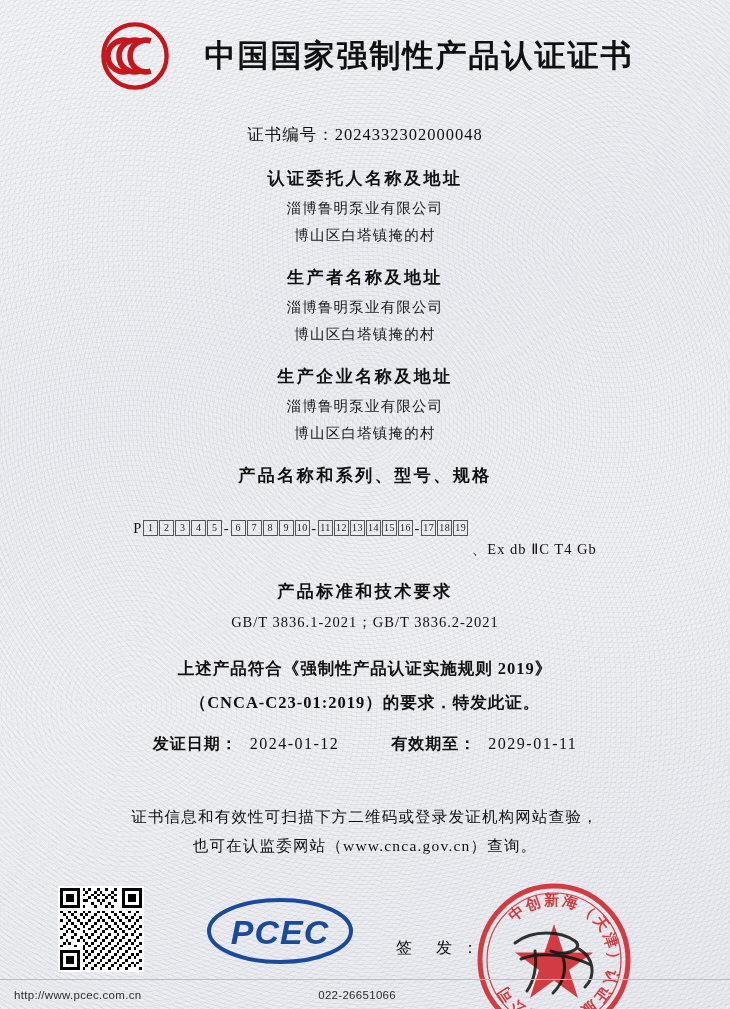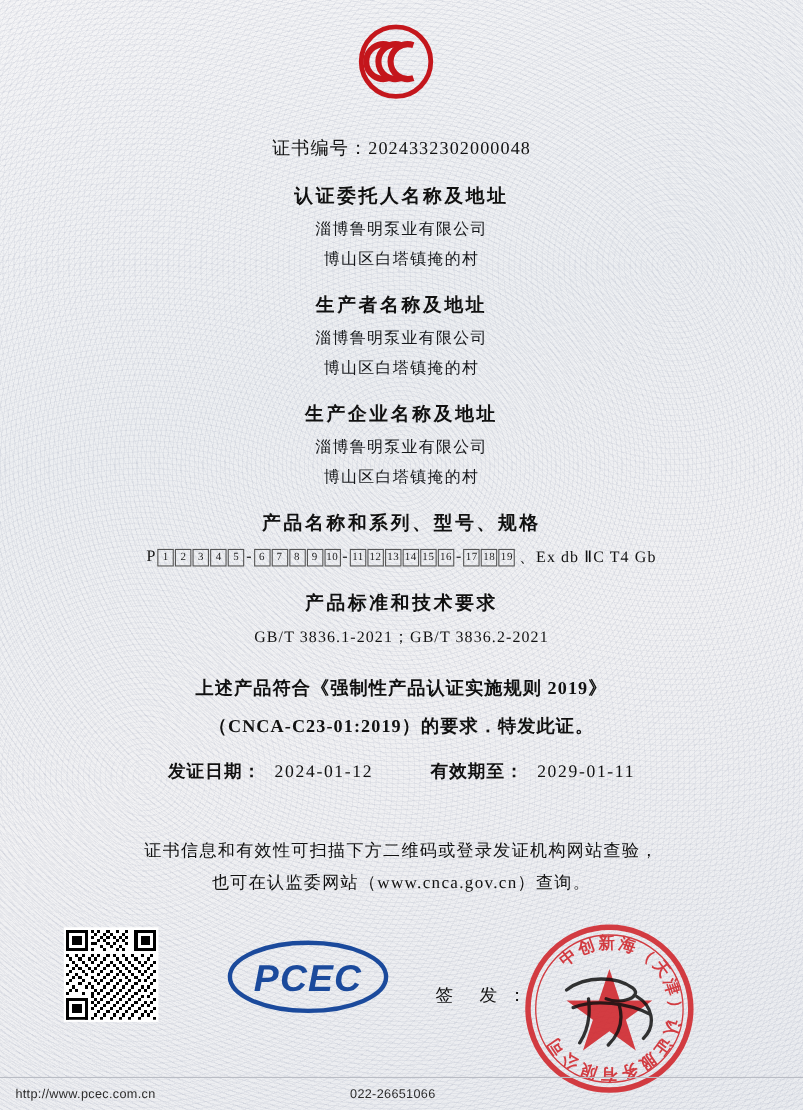--- a/index.html
+++ b/index.html
@@ -106,21 +106,21 @@
     line-height: 14px;
     border: 1px solid #555;
     font-size: 10px;
     text-align: center;
     margin: 0 0.5px;
     padding: 0 1px;
     box-sizing: content-box;
     color: #222;
   }
   .dash { padding: 0 1px; }
-  .tail { margin-left: 3px; letter-spacing: 1px; }
+  .tail { margin-left: 3px; letter-spacing: 1px; margin-top: 43px; }
 
   .note-line {
     font-size: 13.5px;
     margin-top: 9px;
     letter-spacing: 1px;
   }
   .std-line {
     font-size: 14.5px;
     margin-top: 10px;
     letter-spacing: 1px;
@@ -231,20 +231,21 @@
 
   <div class="header">
     <svg class="ccc-logo" viewBox="0 0 120 86">
       <circle cx="60" cy="43" r="40" fill="none" stroke="#c4161c" stroke-width="5.5"></circle>
       <g fill="none" stroke="#c4161c" stroke-width="7" stroke-linecap="butt">
         <path d="M52 24 A20 20 0 1 0 52 62"></path>
         <path d="M66 24 A20 20 0 1 0 66 62"></path>
         <path d="M80 24 A20 20 0 1 0 80 62"></path>
       </g>
     </svg>
+    <div class="doc-title">中国国家强制性产品认证证书</div>
   </div>
 
   <div class="body-area">
     <div class="cert-no">
       <span>证书编号：</span><span>2024332302000048</span>
     </div>
 
     <div class="section-title">认证委托人名称及地址</div>
     <div class="section-line">淄博鲁明泵业有限公司</div>
     <div class="section-line gap-sm">博山区白塔镇掩的村</div>

